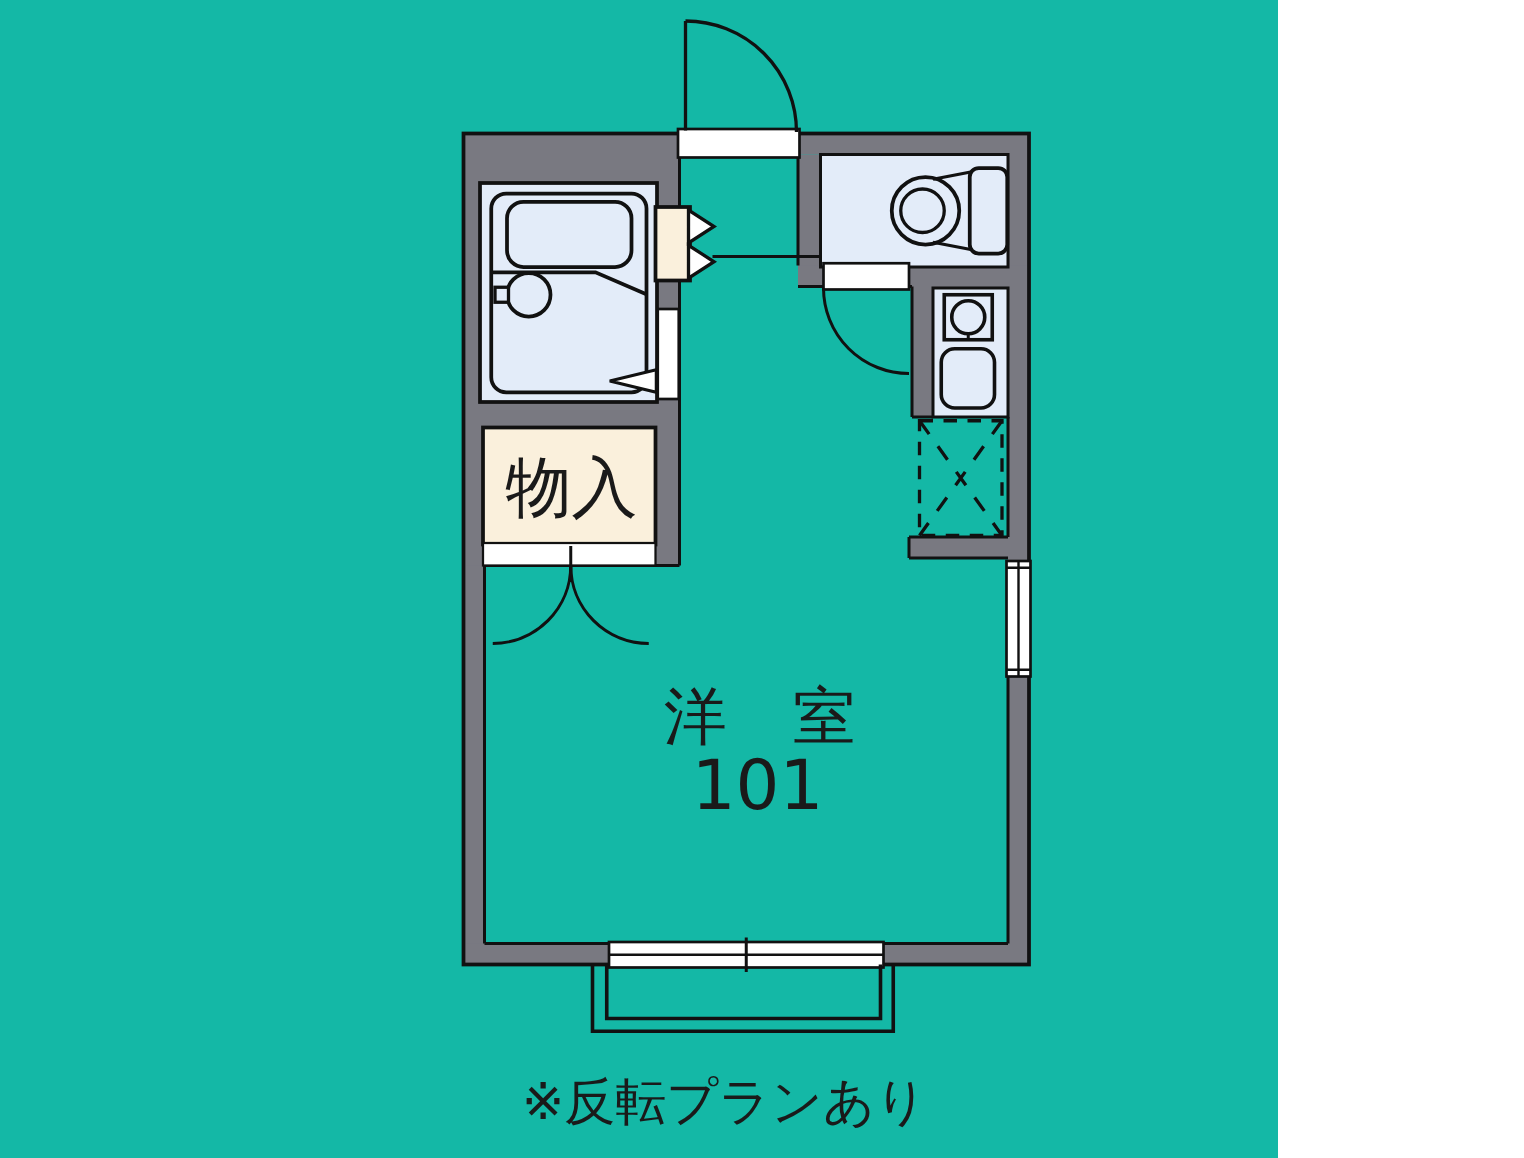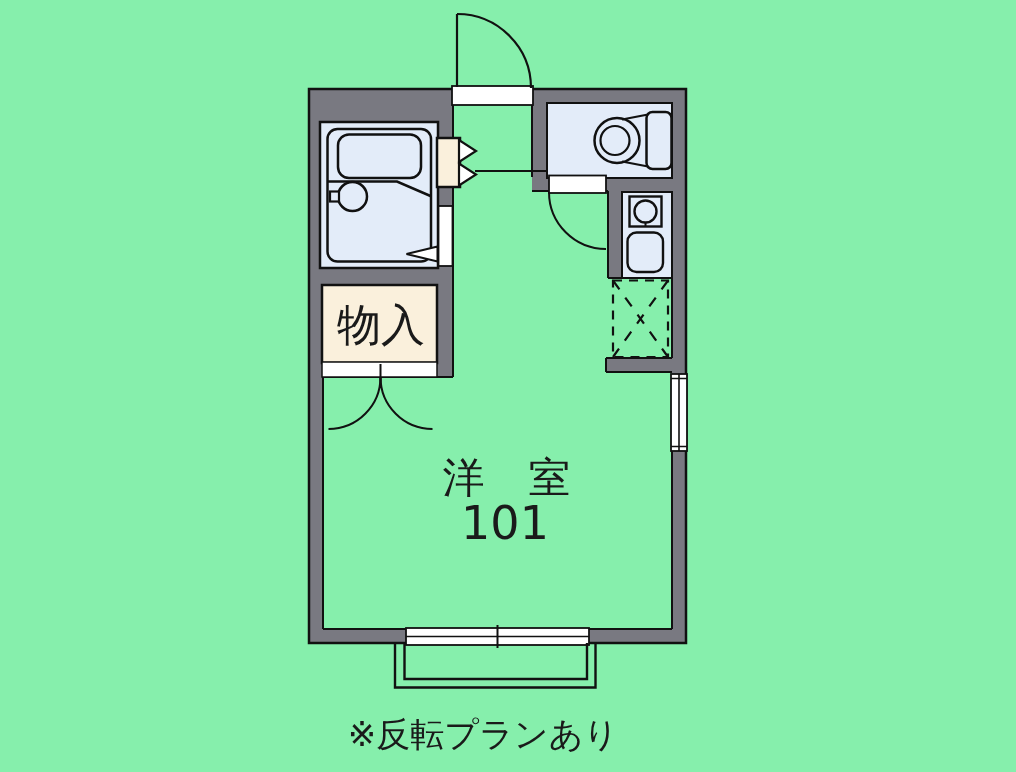--- a/index.html
+++ b/index.html
@@ -1,16 +1,16 @@
 <!DOCTYPE html>
 <html><head>
 <meta charset="utf-8">
 <style>
   html,body{margin:0;padding:0;background:#ffffff;}
-  .stage{position:relative;width:1016px;height:772px;background:#86efac;overflow:hidden;}
+  .stage{position:relative;width:852px;height:772px;background:#14b8a6;overflow:hidden;}
   svg{position:absolute;left:0;top:0;}
   .jp{font-family:"DejaVu Sans","Liberation Sans",sans-serif;fill:#1a1a1a;}
   .room-label{font-size:42px;letter-spacing:1px;}
   .room-number{font-size:46px;}
   .closet-label{font-size:44px;}
   .caption{font-size:34px;}
   .wall{fill:#797981;}
   .ln{stroke:#111111;fill:none;}
   .blue{fill:#e3ecf9;}
   .cream{fill:#faf0dc;}

